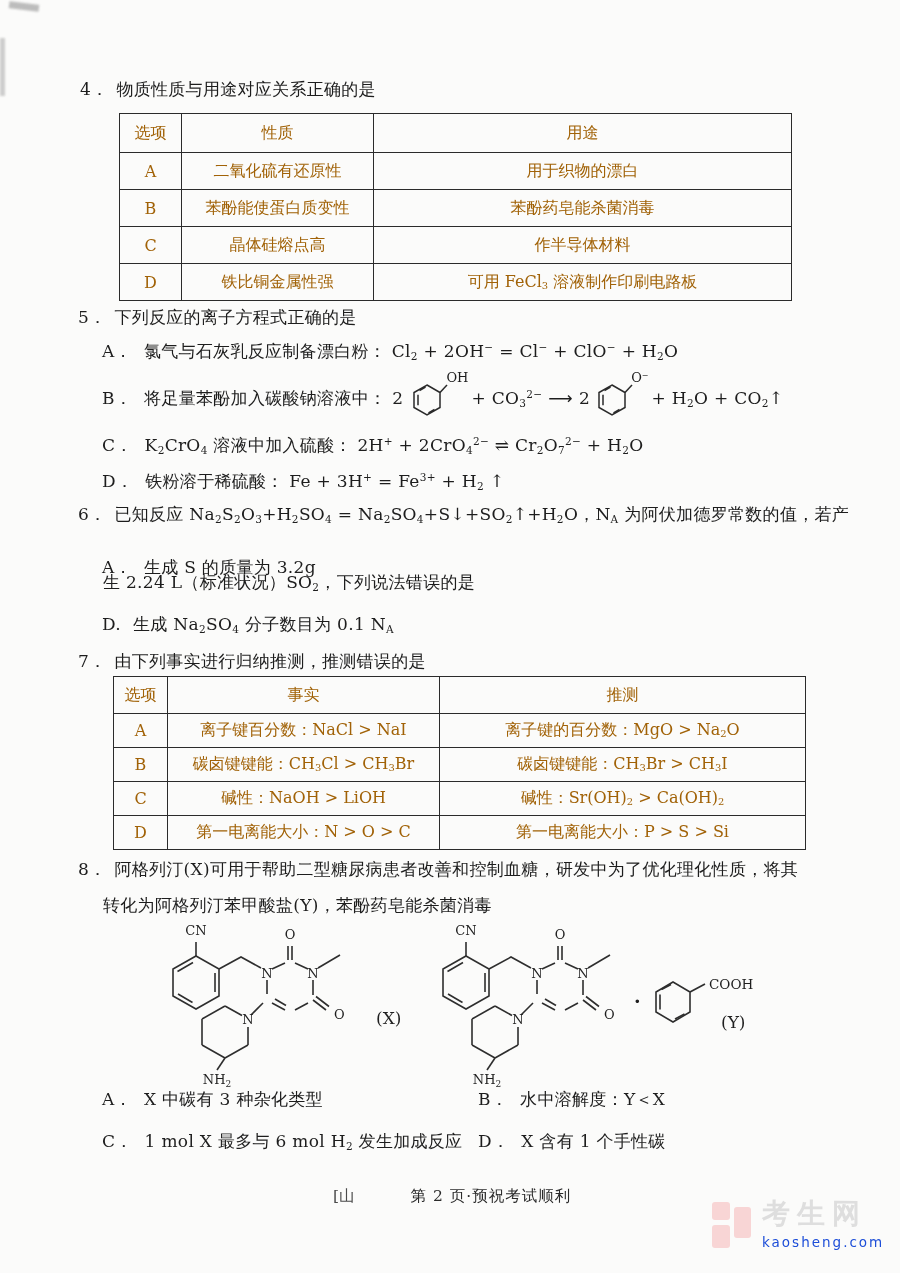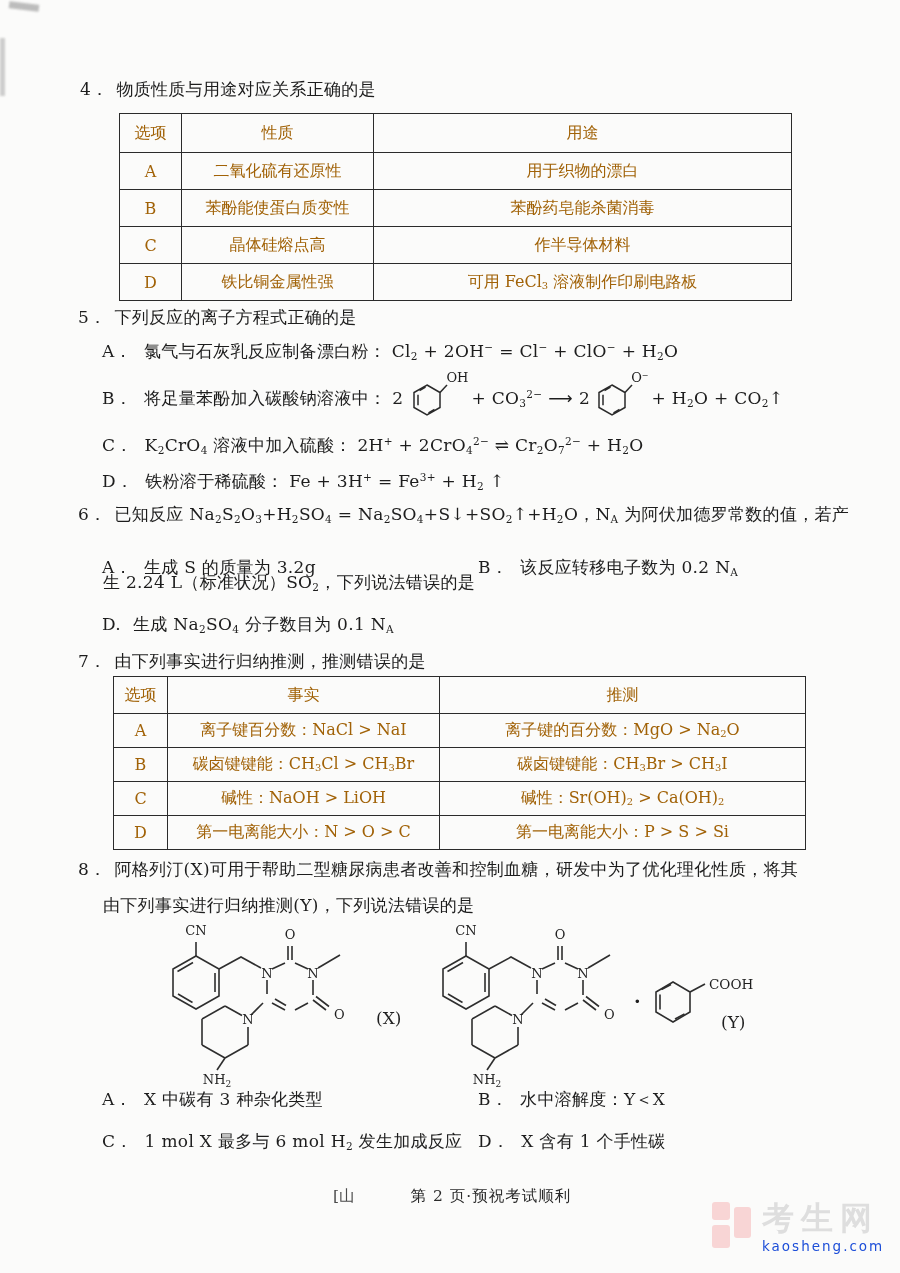--- a/index.html
+++ b/index.html
@@ -34,21 +34,21 @@
   svg text{font-family:"DejaVu Serif","Liberation Serif",serif;fill:#1f1f1f;}
   .footer{font-size:15.5px;color:#2a2a2a;display:flex;letter-spacing:1px;}
   .footer .frag{color:#4a4a4a;margin-right:56px;letter-spacing:0;}
   .wm{display:flex;align-items:flex-start;}
   .wmlogo{position:relative;width:42px;height:50px;margin-right:8px;}
   .wmlogo div{position:absolute;background:#f8d5d5;border-radius:3px;}
   .wmb1{left:0;top:0;width:18px;height:18px;}
   .wmb2{left:22px;top:5px;width:17px;height:31px;}
   .wmb3{left:0;top:23px;width:18px;height:23px;}
   .wmtext{line-height:1;}
-  .wmbrand{font-size:32px;font-weight:bold;color:#dedede;letter-spacing:7px;font-family:Liberation Sans, sans-serif;}
+  .wmbrand{font-size:28px;font-weight:bold;color:#dedede;letter-spacing:7px;font-family:Liberation Mono, monospace;}
   .wmdomain{font-size:13.5px;color:#1d4ed8;letter-spacing:2px;margin-top:6px;font-family:"DejaVu Sans","Liberation Sans",sans-serif;}
   .artifact{position:absolute;pointer-events:none;}
 </style>
 </head>
 <body>
 
 <div class="artifact" style="left:9px;top:3px;width:30px;height:7px;background:#8a8a8a;opacity:.55;filter:blur(1px);transform:rotate(7deg);"></div>
 <div class="artifact" style="left:0;top:38px;width:5px;height:58px;background:#7a7a7a;opacity:.35;filter:blur(1px);"></div>
 
 <div class="abs qline nowrap" style="left:80px;top:78px;">
@@ -143,23 +143,20 @@
   <span class="qnum">6．</span><span>已知反应 Na<sub>2</sub>S<sub>2</sub>O<sub>3</sub>+H<sub>2</sub>SO<sub>4</sub> = Na<sub>2</sub>SO<sub>4</sub>+S↓+SO<sub>2</sub>↑+H<sub>2</sub>O，N<sub>A</sub> 为阿伏加德罗常数的值，若产</span>
 </div>
 <div class="abs qline nowrap" style="left:103px;top:571px;">
   <span>生 2.24 L（标准状况）SO<sub>2</sub>，下列说法错误的是</span>
 </div>
 
 <div class="abs optgrid" style="left:102px;top:556px;">
   <div class="optline nowrap">
     <span class="olab">A．</span><span>生成 S 的质量为 3.2g</span>
   </div>
-  <div class="optline nowrap">
-    <span class="olab">B．</span><span>该反应转移电子数为 0.2 N<sub>A</sub></span>
-  </div>
 </div>
 <div class="abs optgrid" style="left:102px;top:613px;">
   <div class="optline nowrap">
     <span class="olab">D.</span><span>生成 Na<sub>2</sub>SO<sub>4</sub> 分子数目为 0.1 N<sub>A</sub></span>
   </div>
 </div>
 
 <div class="abs qline nowrap" style="left:78px;top:650px;">
   <span class="qnum">7．</span><span>由下列事实进行归纳推测，推测错误的是</span>
 </div>
@@ -196,21 +193,21 @@
     <td>第一电离能大小：N &gt; O &gt; C</td>
     <td>第一电离能大小：P &gt; S &gt; Si</td>
   </tr>
 </tbody>
   </table>
 
 <div class="abs qline nowrap" style="left:78px;top:858px;">
   <span class="qnum">8．</span><span>阿格列汀(X)可用于帮助二型糖尿病患者改善和控制血糖，研发中为了优化理化性质，将其</span>
 </div>
 <div class="abs qline nowrap" style="left:103px;top:894px;">
-  <span>由下列事实进行归纳推测(Y)，下列说法错误的是</span>
+  <span>转化为阿格列汀苯甲酸盐(Y)，苯酚药皂能杀菌消毒</span>
 </div>
 
 <svg width="0" height="0" style="position:absolute">
   <defs>
     <g id="alog" stroke="#2e2e2e" stroke-width="1.6" fill="none" font-size="13">
 
       <path d="M38,38 61,51 61,78 38,91 15,78 15,51 Z"></path>
       <path d="M19.5,53.5 35,44.5 M57,55 57,74 M20,76 34.5,84.5"></path>
       <path d="M38,38 38,24"></path>
       <text x="38" y="17" text-anchor="middle" stroke="none">CN</text>

